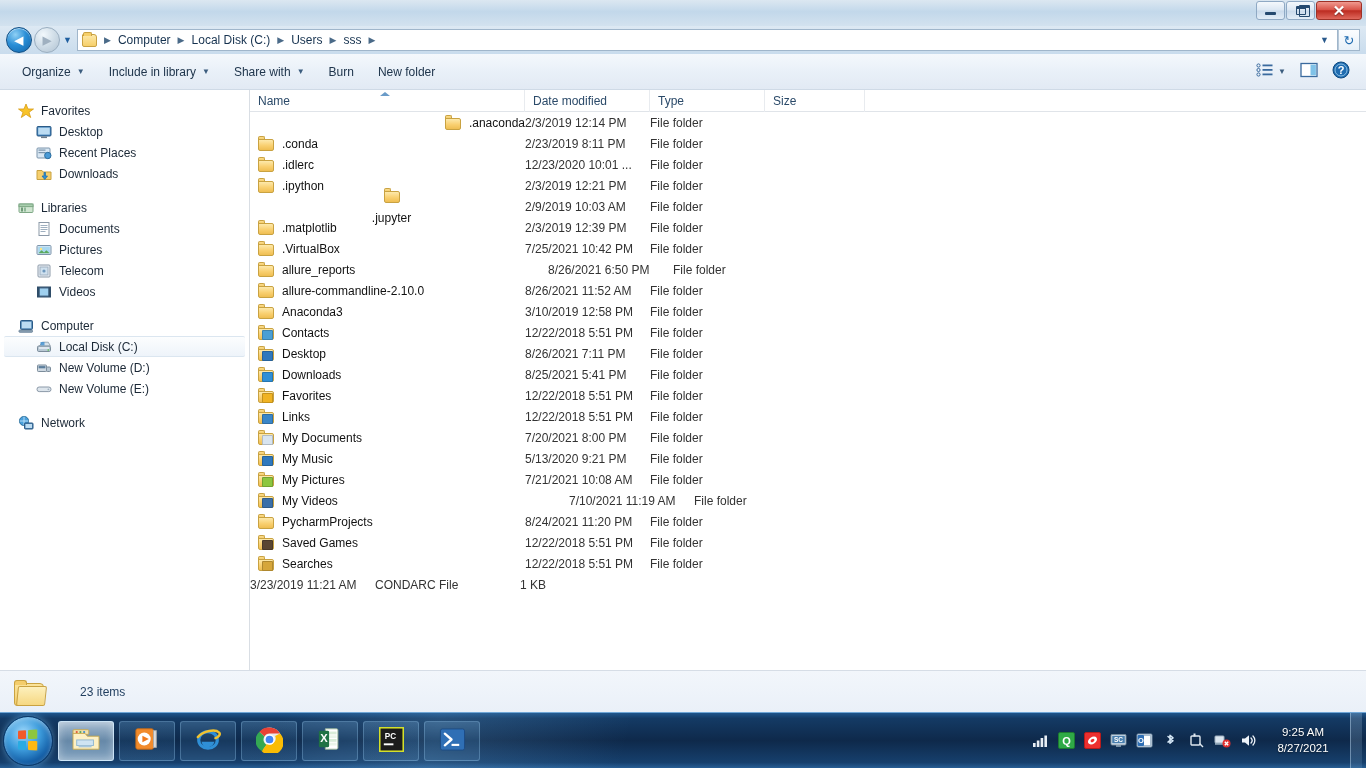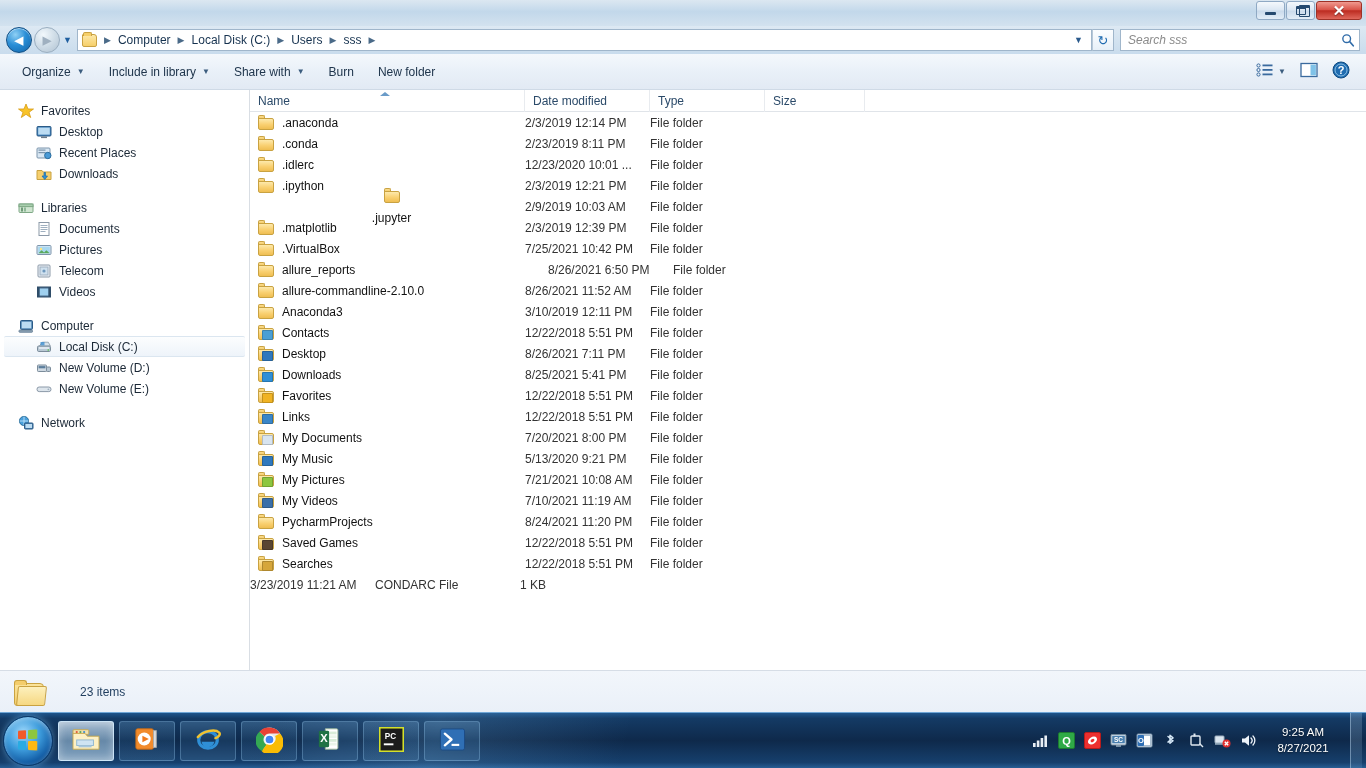--- a/index.html
+++ b/index.html
@@ -392,29 +392,20 @@
       <span class="crumb">Local Disk (C:)</span>
       <span class="crumb-sep">▶</span>
       <span class="crumb">Users</span>
       <span class="crumb-sep">▶</span>
       <span class="crumb">sss</span>
       <span class="crumb-sep">▶</span>
       <span id="crumbdrop">▼</span>
     </div>
     <div id="refreshbtn">
       <span>↻</span>
-    </div>
-    <div id="searchbox">
-      <input type="text" placeholder="Search sss" style="">
-      <span class="mag">
-        <svg viewBox="0 0 16 16" width="14" height="14">
-          <circle cx="6.5" cy="6.5" r="4.4" fill="none" stroke="#2f6ba8" stroke-width="1.6"></circle>
-          <line x1="9.8" y1="9.8" x2="14" y2="14.6" stroke="#2f6ba8" stroke-width="1.9" stroke-linecap="round"></line>
-        </svg>
-      </span>
     </div>
   </div>
 
   <div id="toolbar">
     <div class="tbitem">
       <span>Organize</span>
       <span class="tbcaret">▼</span>
     </div>
     <div class="tbitem">
       <span>Include in library</span>
@@ -637,21 +628,21 @@
         </div>
         <div class="col" style="width:115px">
           <span>Type</span>
         </div>
         <div class="col" style="width:100px">
           <span>Size</span>
         </div>
       </div>
       <div id="rows">
           <div class="frow">
-            <div class="fname" style="width: 275px;">
+            <div class="fname" style="width: 275px; justify-content: flex-end;">
               <span class="ficon">
                 <span class="tab"></span>
                 <span class="body"></span>
               </span>
               <span>.anaconda</span>
             </div>
             <div class="fdate" style="width: 125px;">2/3/2019 12:14 PM</div>
             <div class="ftype" style="width: 115px;">File folder</div>
             <div class="fsize" style="width: 100px; text-align: left; padding-left: 30px;"></div>
           </div>
@@ -752,21 +743,21 @@
             <div class="fsize" style="width: 100px; text-align: left; padding-left: 30px;"></div>
           </div>
           <div class="frow">
             <div class="fname" style="width: 275px;">
               <span class="ficon">
                 <span class="tab"></span>
                 <span class="body"></span>
               </span>
               <span>Anaconda3</span>
             </div>
-            <div class="fdate" style="width: 125px;">3/10/2019 12:11 PM</div>
+            <div class="fdate" style="width: 125px;">3/10/2019 12:58 PM</div>
             <div class="ftype" style="width: 115px;">File folder</div>
             <div class="fsize" style="width: 100px; text-align: left; padding-left: 30px;"></div>
           </div>
           <div class="frow">
             <div class="fname" style="width: 275px;">
               <span class="ficon">
                 <span class="tab"></span>
                 <span class="body"></span>
                 <span class="badge" style="background:#4a9fd4"></span>
               </span>
@@ -869,21 +860,21 @@
           </div>
           <div class="frow">
             <div class="fname" style="width: 275px;">
               <span class="ficon">
                 <span class="tab"></span>
                 <span class="body"></span>
                 <span class="badge" style="background:#3b6fa8"></span>
               </span>
               <span>My Videos</span>
             </div>
-            <div class="fdate" style="width: 125px;">7/10/2021 11:19 AM</div>
+            <div class="fdate" style="width: 125px; margin-left: 44px;">7/10/2021 11:19 AM</div>
             <div class="ftype" style="width: 115px;">File folder</div>
             <div class="fsize" style="width: 100px; text-align: left; padding-left: 30px;"></div>
           </div>
           <div class="frow">
             <div class="fname" style="width: 275px;">
               <span class="ficon">
                 <span class="tab"></span>
                 <span class="body"></span>
               </span>
               <span>PycharmProjects</span>

